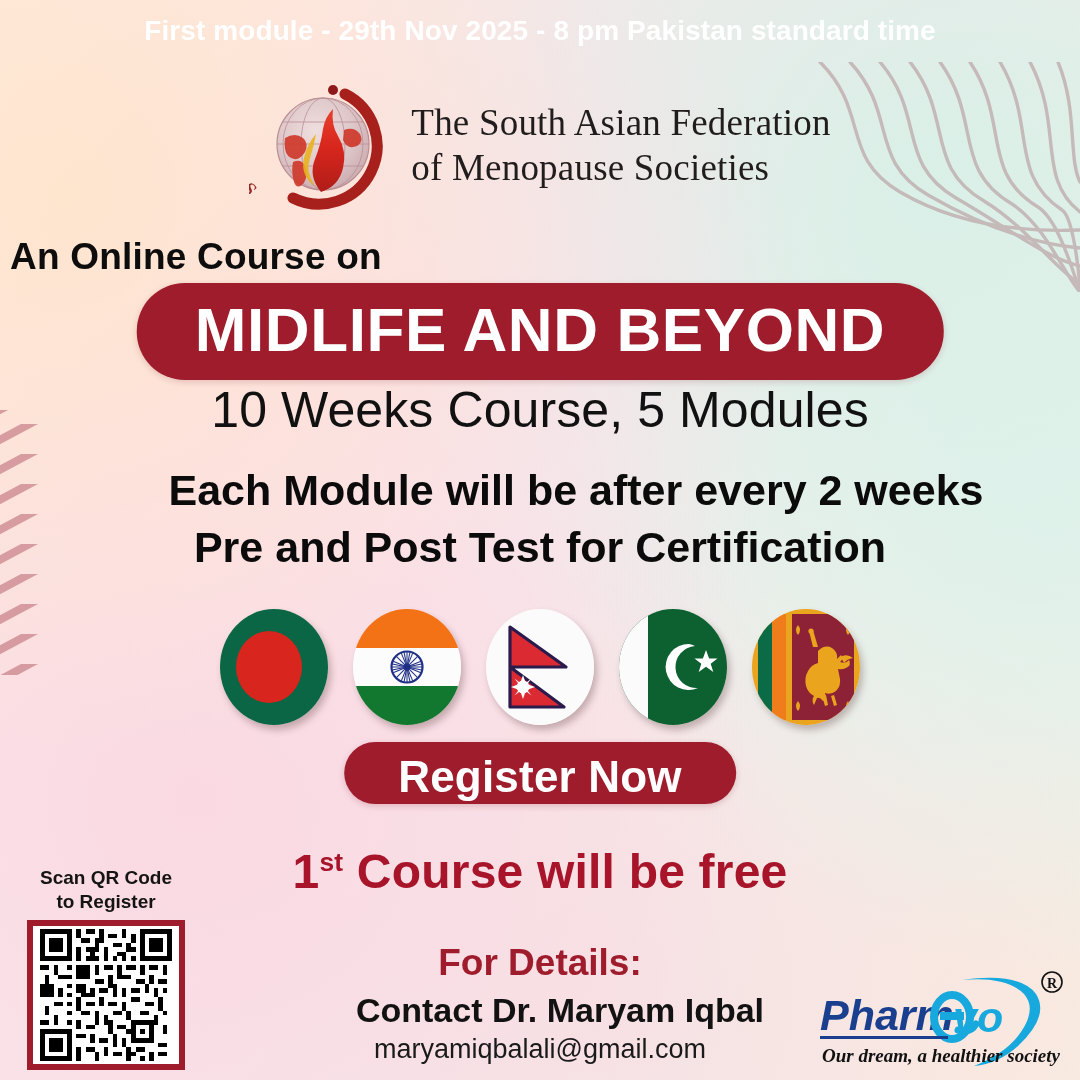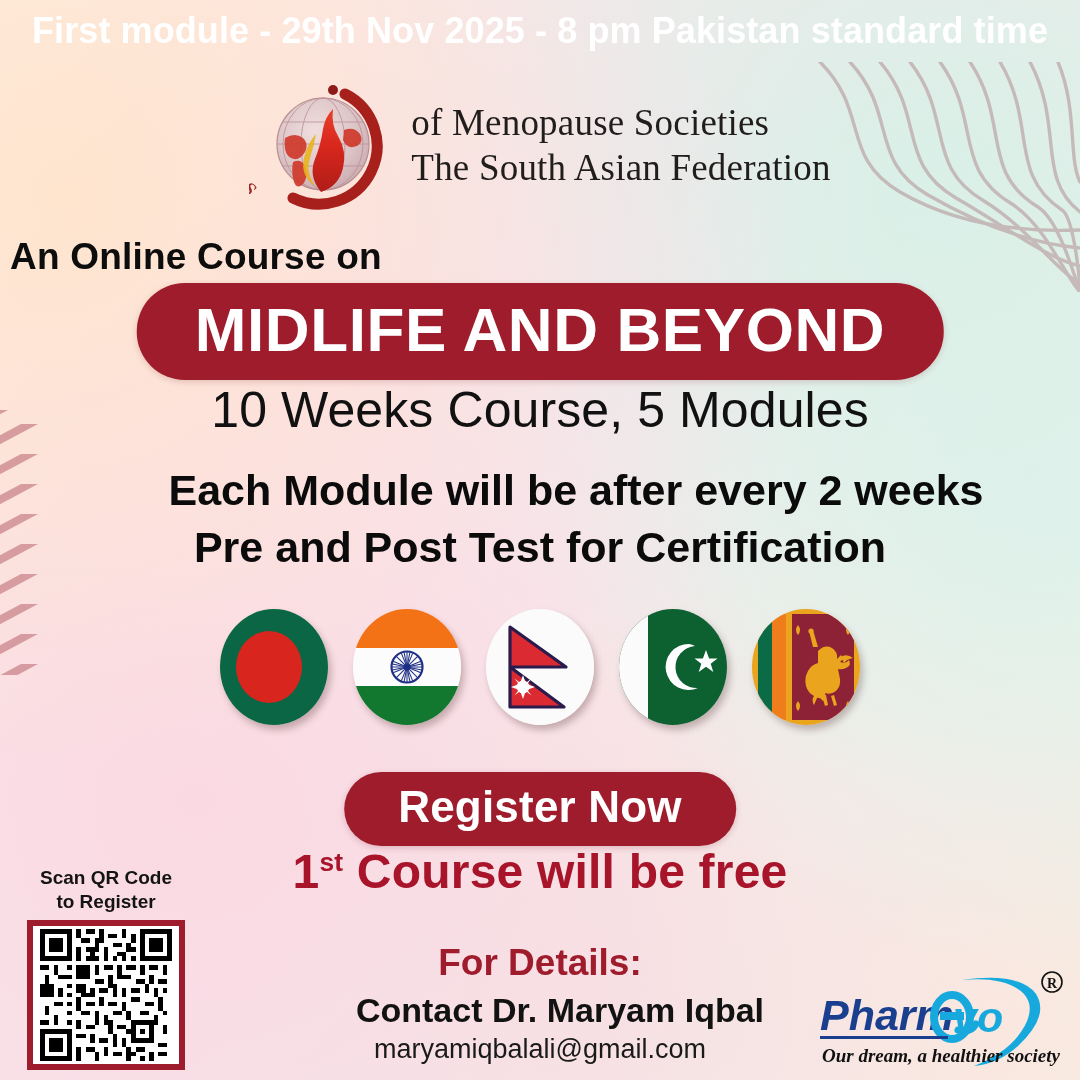--- a/index.html
+++ b/index.html
@@ -19,21 +19,21 @@
       radial-gradient(circle at 55% 92%, rgba(247,223,228,0.85) 0%, rgba(247,223,228,0) 48%),
       radial-gradient(circle at 92% 96%, rgba(253,233,221,0.9) 0%, rgba(253,233,221,0) 42%),
       radial-gradient(circle at 50% 55%, rgba(252,240,238,0.6) 0%, rgba(252,240,238,0) 60%),
       linear-gradient(125deg,#fdeee2 0%,#fbe7ea 28%,#f8e6ec 50%,#eef2ec 72%,#e6f1ea 100%);
   }
 
   
   .topbar{
     position:absolute;left:0;top:0;width:1080px;height:62px;
     display:flex;align-items:center;justify-content:center;
-    color:#ffffff;font-weight:bold;font-size:36px;letter-spacing:.1px;
+    color:#ffffff;font-weight:bold;font-size:28px;letter-spacing:.1px;
   }
 
   
   .waves{position:absolute;right:0;top:62px;width:300px;height:230px;pointer-events:none;opacity:.62;}
 
   
   .stripes{position:absolute;left:0;top:410px;width:60px;height:265px;pointer-events:none;opacity:.85;}
 
   
   .logo-row{
@@ -78,23 +78,23 @@
     display:flex;align-items:center;justify-content:center;gap:25px;
   }
   .flag{
     width:108px;height:116px;border-radius:50%;
     overflow:hidden;position:relative;flex:0 0 auto;
     box-shadow:3px 5px 7px rgba(90,60,60,.33);
   }
 
   
   .register{
-    position:absolute;left:50%;transform:translateX(-50%);top:772px;
+    position:absolute;left:50%;transform:translateX(-50%);top:742px;
     background:#9e1c2b;color:#ffffff;border-radius:40px;
-    padding:10px 54px 14px;font-size:44px;font-weight:bold;letter-spacing:.2px;
+    padding:10px 54px 2px;font-size:44px;font-weight:bold;letter-spacing:.2px;
     white-space:nowrap;box-shadow:0 2px 6px rgba(120,20,35,.2);
   }
   .free-line{
     position:absolute;left:0;top:844px;width:1080px;text-align:center;
     font-size:48px;font-weight:bold;color:#a8142a;letter-spacing:.2px;
   }
   .free-line sup{font-size:.55em;vertical-align:super;}
 
   
   .for-details{
@@ -202,22 +202,22 @@
 
       <path d="M72 112 q-13 -16 -6 -33 q6 -15 8 -30 q2 -12 10 -20 q-2 16 5 27 q9 15 5 32 q-4 18 -22 24z" fill="url(#flameg)"></path>
       <path d="M66 106 q-10 -14 -5 -28 q4 -12 6 -24 q-9 10 -12 24 q-4 18 11 28z" fill="#e8b21f" opacity=".9"></path>
 
       <path id="safarc" d="M14 112 A58 58 0 0 1 62 8" fill="none"></path>
       <text font-family="Liberation Serif, serif" font-size="17" font-weight="bold" fill="#9a2a28" letter-spacing="2.5">
         <textPath href="#safarc" startOffset="4%">SAFOMS</textPath>
       </text>
     </svg>
     <div class="org-name">
+      <div>The South Asian Federation</div>
       <div>of Menopause Societies</div>
-      <div>The South Asian Federation</div>
     </div>
   </div>
 
   <div class="line-online">An Online Course on</div>
   <div class="title-pill">MIDLIFE AND BEYOND</div>
   <div class="line-weeks">10 Weeks Course, 5 Modules</div>
   <div class="line-mod1">Each Module will be after every 2 weeks</div>
   <div class="line-mod2">Pre and Post Test for Certification</div>
 
   <div class="flags">

